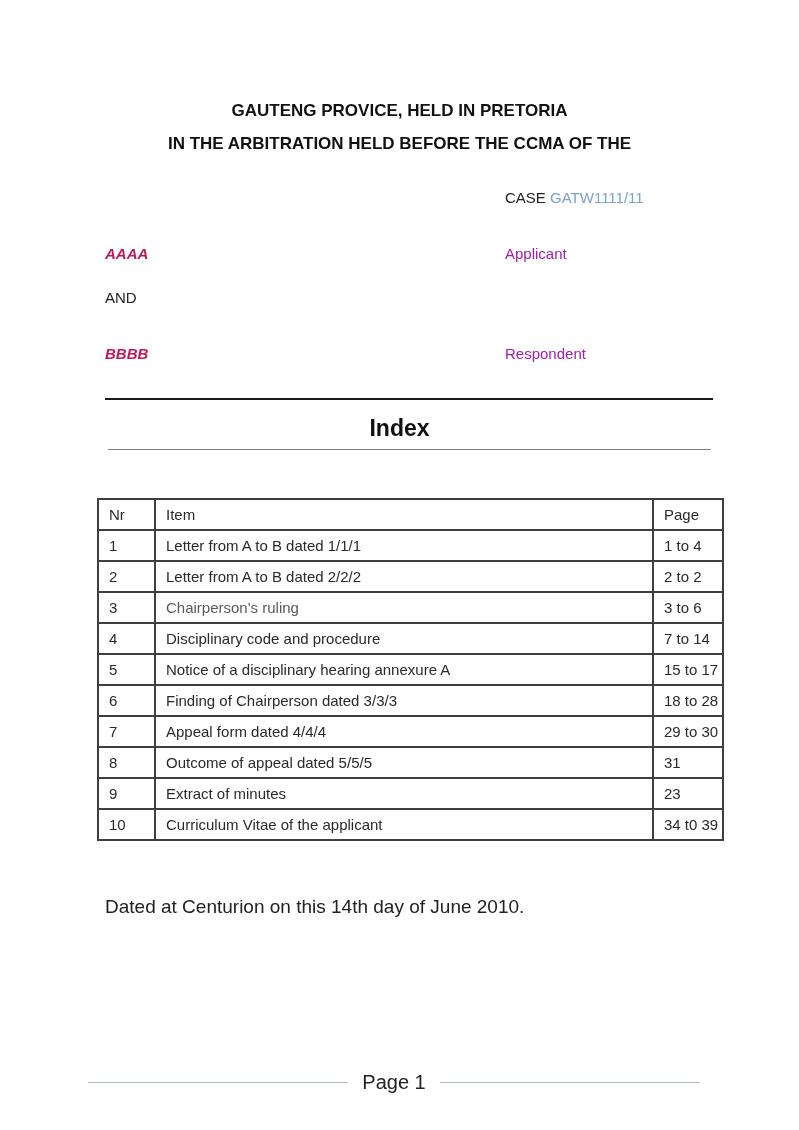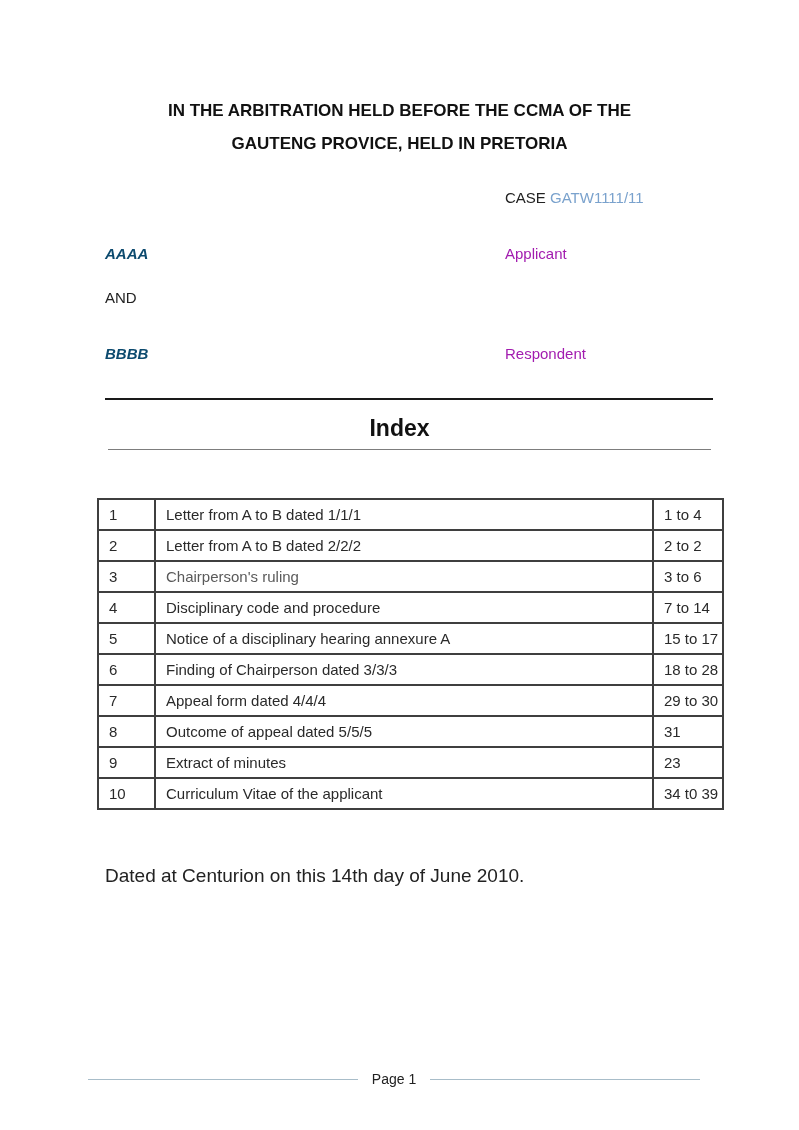--- a/index.html
+++ b/index.html
@@ -39,21 +39,21 @@
     display: flex;
     margin-top: 36px;
     font-size: 15px;
     line-height: 20px;
   }
   .party-name {
     margin-left: 105px;
     width: 400px;
     font-weight: bold;
     font-style: italic;
-    color: #0c4a6e;
+    color: #be185d;
   }
   .party-role { color: #a21caf; }
 
   .divider {
     margin: 34px 86px 0 105px;
     border-top: 2px solid #1a1a1a;
     height: 0;
   }
 
   .index-heading {
@@ -96,34 +96,34 @@
     margin: 56px 0 0 105px;
     font-size: 19px;
     line-height: 20px;
   }
 
   .footer {
     position: absolute;
     left: 88px; right: 99px; top: 1071px;
     display: flex;
     align-items: center;
-    font-size: 14px;
+    font-size: 20px;
     color: #222222;
   }
   .footer-line { flex: 1; border-top: 1px solid #a8bdc9; height: 0; }
   .footer-text { padding: 0 14px; white-space: nowrap; }
 </style>
 </head>
 <body>
 
 <div class="page">
 
   <div class="title-block">
+    <div>GAUTENG PROVICE, HELD IN PRETORIA</div>
     <div>IN THE ARBITRATION HELD BEFORE THE CCMA OF THE</div>
-    <div>GAUTENG PROVICE, HELD IN PRETORIA</div>
   </div>
 
   <div class="case-line">
     <span>CASE</span>
     <span class="case-number">GATW1111/11</span>
   </div>
 
 
   <div class="party-row">
     <div class="party-name">AAAA</div>
@@ -138,20 +138,25 @@
   </div>
 
   <div class="divider"></div>
 
   <div class="index-heading">Index</div>
 
   <div class="index-rule"></div>
 
   <table class="index-table">
     <tbody>
+      <tr>
+        <td class="col-nr">Nr</td>
+        <td class="col-item">Item</td>
+        <td class="col-page">Page</td>
+      </tr>
     <tr>
     <td class="col-nr">1</td>
     <td class="col-item">Letter from A to B dated 1/1/1</td>
     <td class="col-page">1 to 4</td>
   </tr>
         <tr>
     <td class="col-nr">2</td>
     <td class="col-item">Letter from A to B dated 2/2/2</td>
     <td class="col-page">2 to 2</td>
   </tr>

